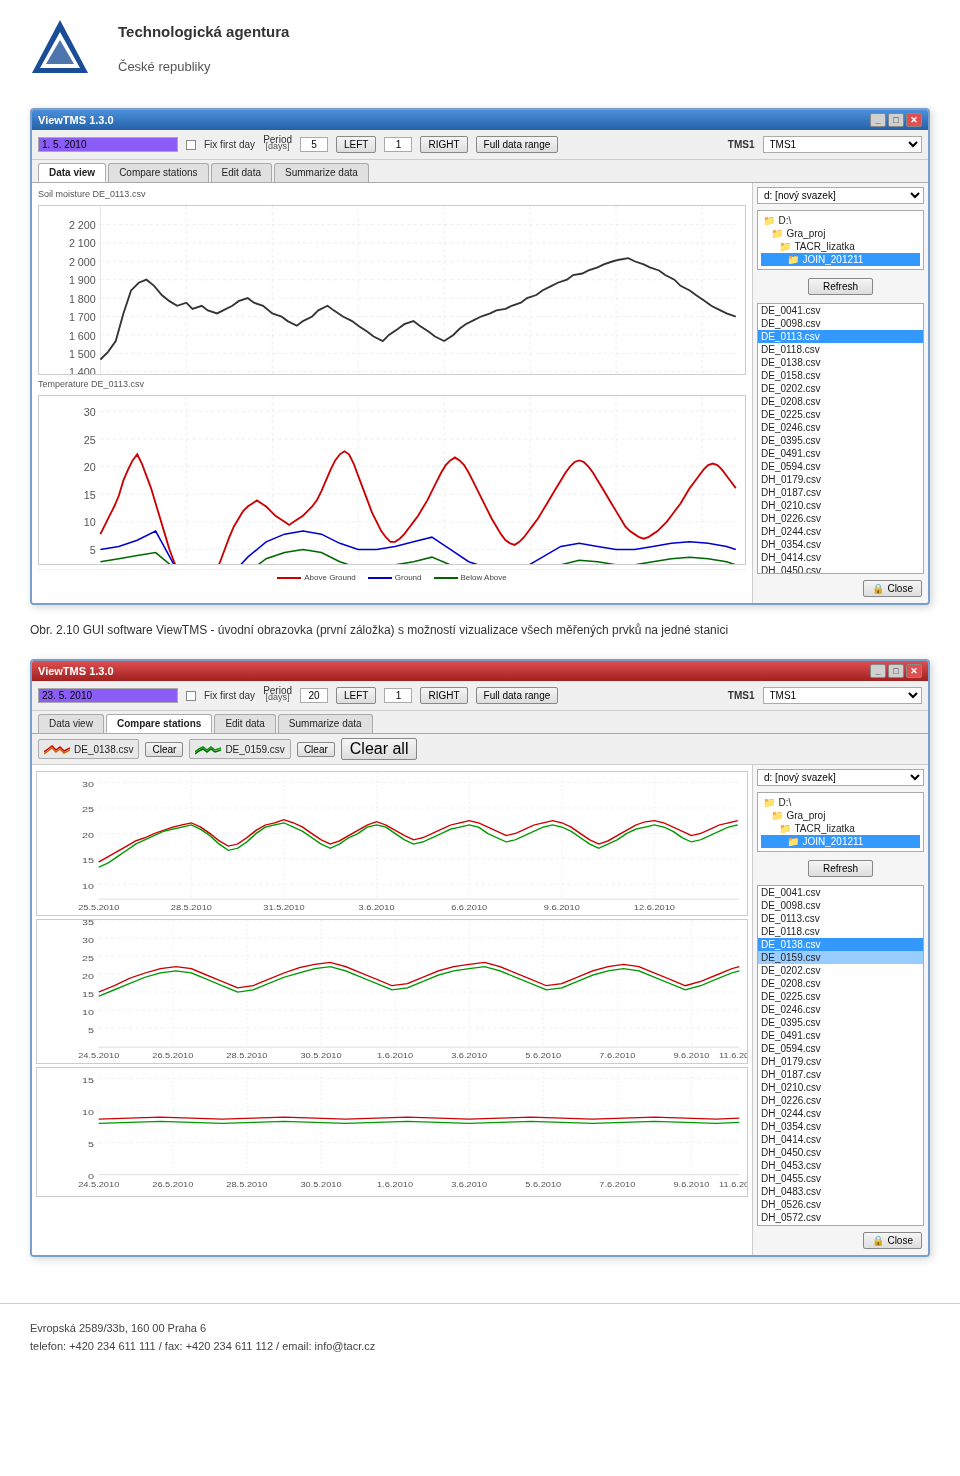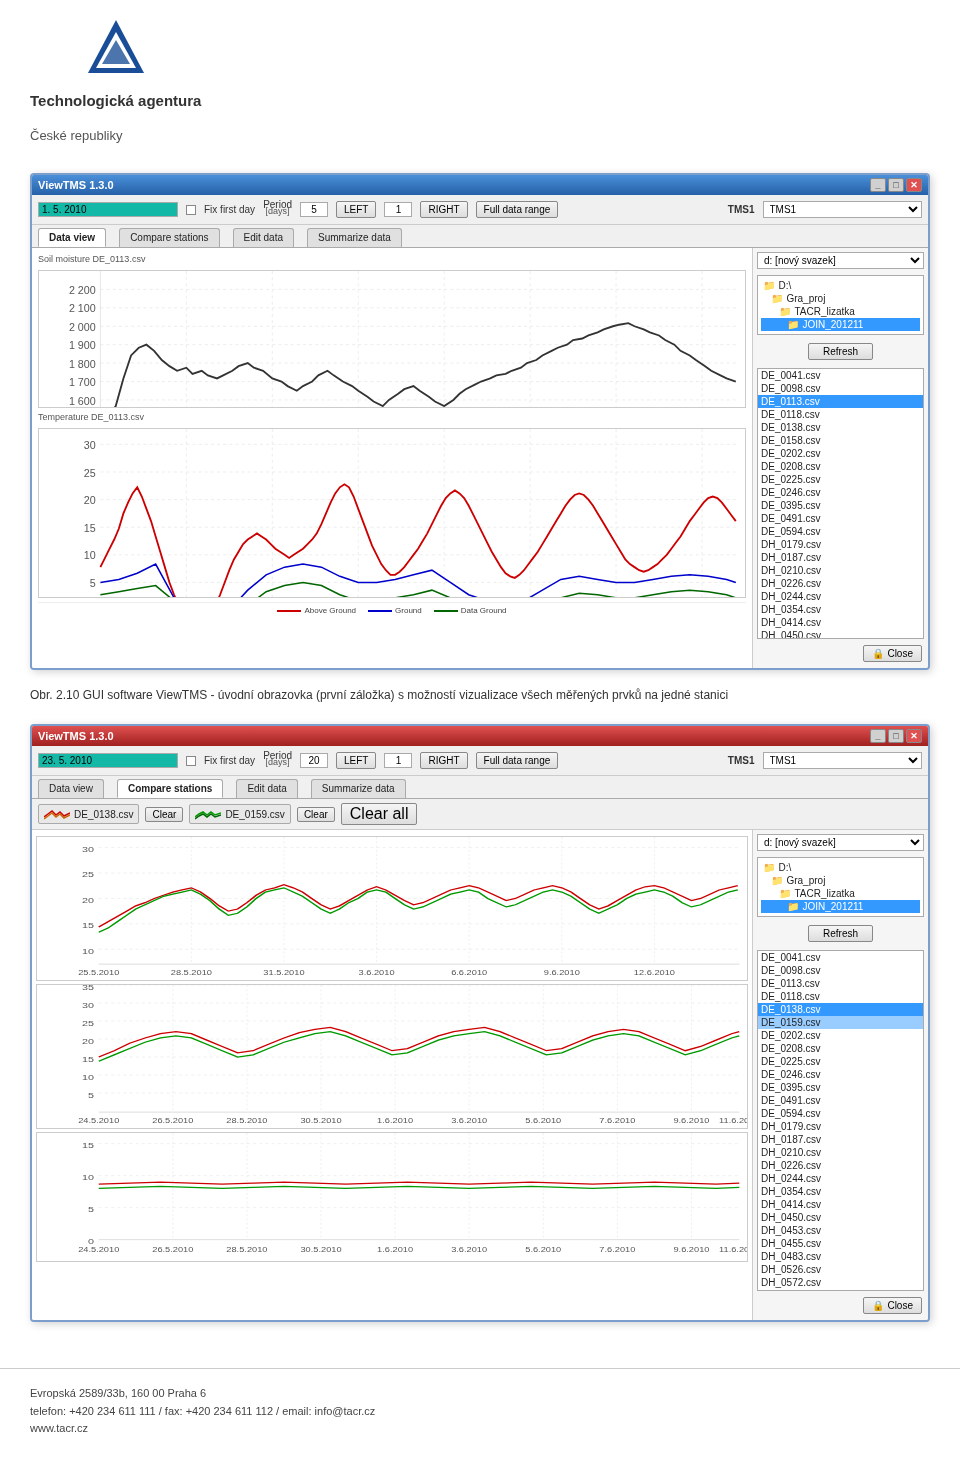--- a/index.html
+++ b/index.html
@@ -14,22 +14,21 @@
     
     .header {
       display: flex;
       align-items: center;
       padding: 18px 30px 10px 30px;
       border-bottom: none;
     }
     .logo-container {
       display: flex;
       align-items: center;
-      gap: 14px;
-      flex-direction: column;
+      gap: 28px;
     }
     .logo-triangle {
       width: 60px;
       height: 60px;
     }
     .logo-text {
       display: flex;
       flex-direction: column;
     }
     .logo-text .line1 {
@@ -97,21 +96,21 @@
       padding: 4px 6px;
       display: flex;
       align-items: center;
       gap: 8px;
       flex-wrap: wrap;
     }
     .toolbar-date {
       font-size: 10px;
       border: 1px solid #aaa;
       padding: 1px 3px;
-      background: #14b8a6;
+      background: #8b5cf6;
       min-width: 55px;
     }
     .toolbar-checkbox {
       width: 10px; height: 10px;
       border: 1px solid #888;
       background: white;
       display: inline-flex; align-items: center; justify-content: center;
       font-size: 8px;
     }
     .toolbar-label { font-size: 10px; color: #333; text-align: right; }
@@ -136,21 +135,21 @@
       color: #555;
       position: relative;
       top: -4px;
     }
 
     .window-tabs {
       background: #f0f0f0;
       border-bottom: 1px solid #aaa;
       padding: 3px 6px 0 6px;
       display: flex;
-      gap: 13px;
+      gap: 2px;
     }
     .tab {
       font-size: 10px;
       padding: 3px 10px;
       border: 1px solid #aaa;
       border-bottom: none;
       background: #e0e0e0;
       cursor: pointer;
       border-radius: 3px 3px 0 0;
     }
@@ -437,21 +436,21 @@
       <div class="tab">Compare stations</div>
       <div class="tab">Edit data</div>
       <div class="tab">Summarize data</div>
     </div>
 
     <div class="window-body">
 
       <div class="chart-area">
 
         <div class="chart-title">Soil moisture DE_0113.csv</div>
-        <div class="chart-container" style="height:138px;">
+        <div class="chart-container" style="height:170px;">
           <svg class="chart-svg" viewBox="0 0 460 160" preserveAspectRatio="none">
 
             <rect width="460" height="160" fill="white"></rect>
             <line x1="40" y1="0" x2="40" y2="148" stroke="#ddd" stroke-width="0.5"></line>
             <line x1="40" y1="148" x2="455" y2="148" stroke="#ddd" stroke-width="0.5"></line>
 
             <line x1="40" y1="12" x2="455" y2="12" stroke="#e8e8e8" stroke-width="0.5" stroke-dasharray="2,2"></line>
             <line x1="40" y1="24" x2="455" y2="24" stroke="#e8e8e8" stroke-width="0.5" stroke-dasharray="2,2"></line>
             <line x1="40" y1="36" x2="455" y2="36" stroke="#e8e8e8" stroke-width="0.5" stroke-dasharray="2,2"></line>
             <line x1="40" y1="48" x2="455" y2="48" stroke="#e8e8e8" stroke-width="0.5" stroke-dasharray="2,2"></line>
@@ -550,21 +549,21 @@
           <div class="legend-item">
             <div class="legend-line" style="background:#cc0000;"></div>
             <span>Above Ground</span>
           </div>
           <div class="legend-item">
             <div class="legend-line" style="background:#0000cc;"></div>
             <span>Ground</span>
           </div>
           <div class="legend-item">
             <div class="legend-line" style="background:#006600;"></div>
-            <span>Data Ground</span>
+            <span>Below Above</span>
           </div>
         </div>
       </div>
 
       <div class="sidebar">
         <div class="sidebar-top">
           <select class="dropdown-select">
             <option>d: [nový svazek]</option>
           </select>
         </div>
@@ -887,14 +886,13 @@
       </div>
     </div>
   </div>
 
 
 </div>
 
 <div class="footer">
   <div class="footer-text">Evropská 2589/33b, 160 00 Praha 6</div>
   <div class="footer-text">telefon: +420 234 611 111 / fax: +420 234 611 112 / email: info@tacr.cz</div>
-  <div class="footer-text">www.tacr.cz</div>
 </div>
 
 </body></html>

